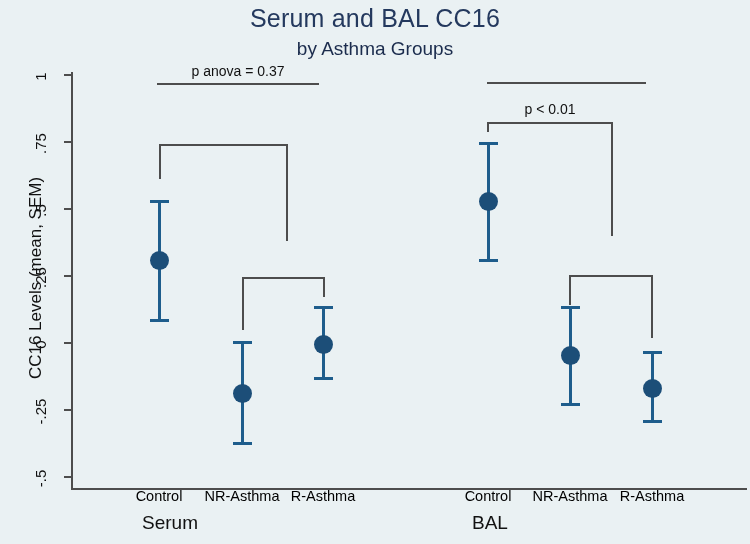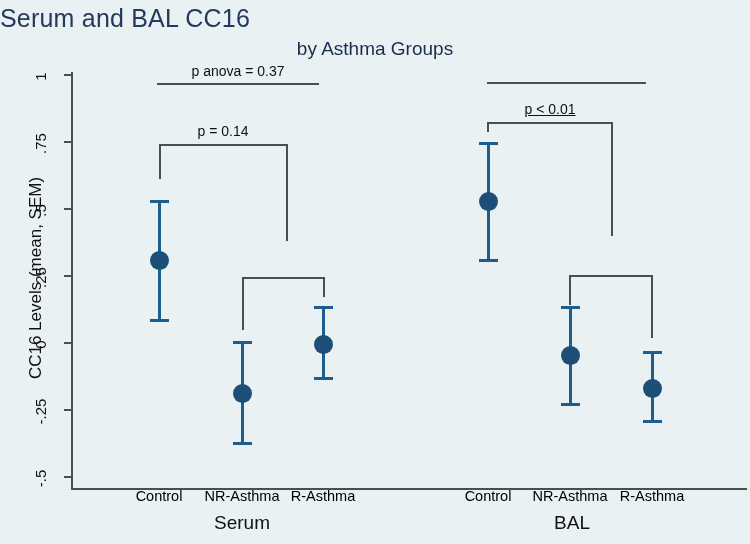--- a/index.html
+++ b/index.html
@@ -13,21 +13,21 @@
     height: 544px;
     background: #eaf1f3;
     font-family: "Liberation Sans", sans-serif;
     overflow: hidden;
   }
   .title {
     position: absolute;
     left: 0;
     top: 4px;
     width: 750px;
-    text-align: left;
+    text-align: center;
     font-size: 25px;
     color: #24395e;
     letter-spacing: 0.2px;
   }
   .subtitle {
     position: absolute;
     left: 0;
     top: 38px;
     width: 750px;
     text-align: center;
@@ -68,21 +68,20 @@
     position: absolute;
     font-size: 14.5px;
     color: #000000;
     text-align: center;
     width: 110px;
   }
   .group-label {
     position: absolute;
     font-size: 19px;
     color: #111111;
-    text-align: center;
     width: 200px;
   }
   .errbar {
     position: absolute;
     width: 3px;
     background: #1e5d8c;
   }
   .errcap {
     position: absolute;
     height: 3px;
@@ -145,21 +144,20 @@
   <div class="ytick-label" style="left:20px; top:135px;">.75</div>
   <div class="ytick-label" style="left:20px; top:202px;">.5</div>
   <div class="ytick-label" style="left:20px; top:269px;">.25</div>
   <div class="ytick-label" style="left:20px; top:336px;">0</div>
   <div class="ytick-label" style="left:20px; top:403px;">-.25</div>
   <div class="ytick-label" style="left:20px; top:470px;">-.5</div>
 
   <div class="ptext" style="left:158px; top:63px;">p anova = 0.37</div>
   <div class="plain-line" style="left:157px; top:83px; width:162px;"></div>
 
-  <div class="ptext" style="left:143px; top:123px;">p = 0.14</div>
   <div class="brk-h" style="left:159px; top:144px; width:128px;"></div>
   <div class="brk-v" style="left:159px; top:144px; height:35px;"></div>
   <div class="brk-v" style="left:286px; top:144px; height:97px;"></div>
 
   <div class="brk-h" style="left:242px; top:277px; width:83px;"></div>
   <div class="brk-v" style="left:242px; top:277px; height:53px;"></div>
   <div class="brk-v" style="left:323px; top:277px; height:20px;"></div>
 
   <div class="errbar" style="left:158px; top:200px; height:122px;"></div>
   <div class="errcap" style="left:150px; top:200px;"></div>
@@ -171,21 +169,21 @@
   <div class="errcap" style="left:233px; top:442px;"></div>
   <div class="marker" style="left:233px; top:384px;"></div>
 
   <div class="errbar" style="left:322px; top:306px; height:74px;"></div>
   <div class="errcap" style="left:314px; top:306px;"></div>
   <div class="errcap" style="left:314px; top:377px;"></div>
   <div class="marker" style="left:314px; top:335px;"></div>
 
   <div class="plain-line" style="left:487px; top:82px; width:159px;"></div>
 
-  <div class="ptext" style="left:470px; top:101px;text-decoration:underline;">p &lt; 0.01</div>
+  <div class="ptext" style="left:470px; top:101px;">p &lt; 0.01</div>
   <div class="brk-h" style="left:487px; top:122px; width:126px;"></div>
   <div class="brk-v" style="left:487px; top:122px; height:10px;"></div>
   <div class="brk-v" style="left:611px; top:122px; height:114px;"></div>
 
   <div class="brk-h" style="left:569px; top:275px; width:84px;"></div>
   <div class="brk-v" style="left:569px; top:275px; height:30px;"></div>
   <div class="brk-v" style="left:651px; top:275px; height:63px;"></div>
 
   <div class="errbar" style="left:487px; top:142px; height:120px;"></div>
   <div class="errcap" style="left:479px; top:142px;"></div>

